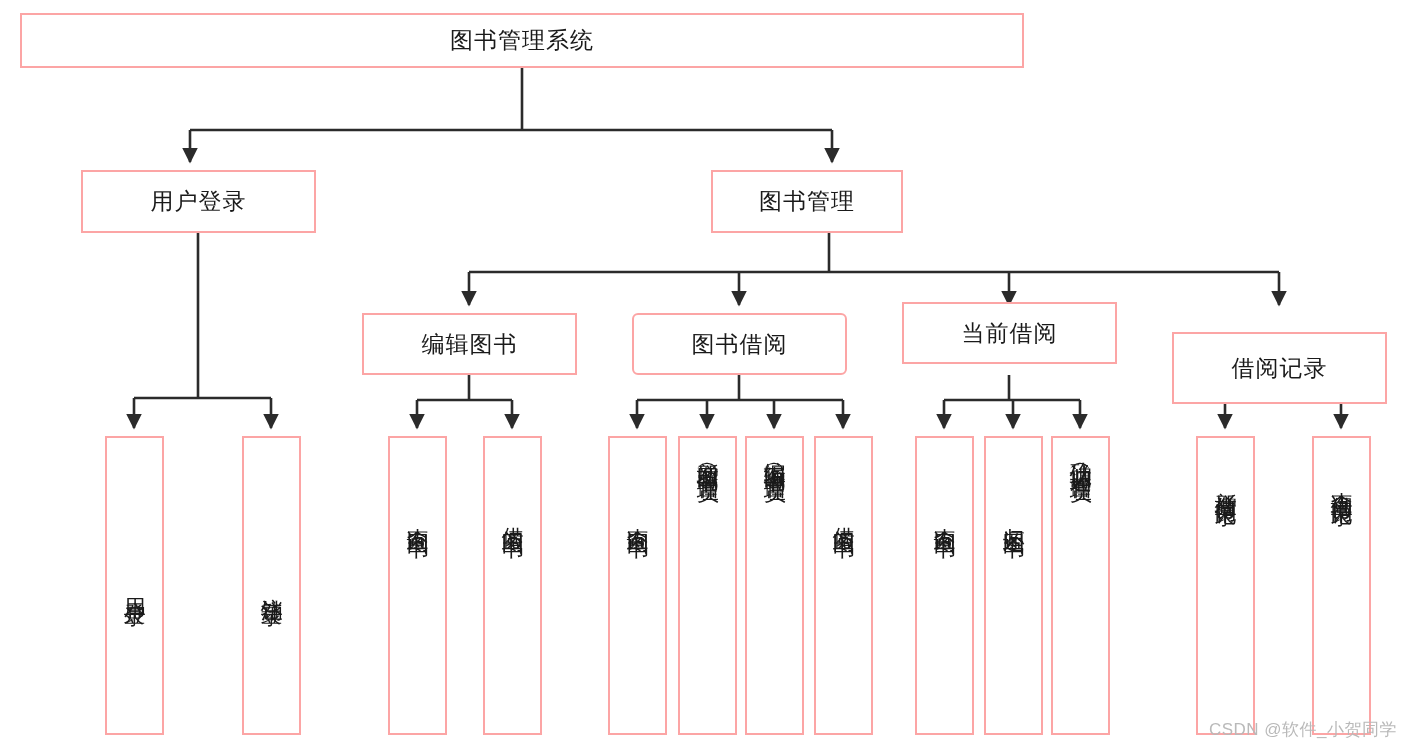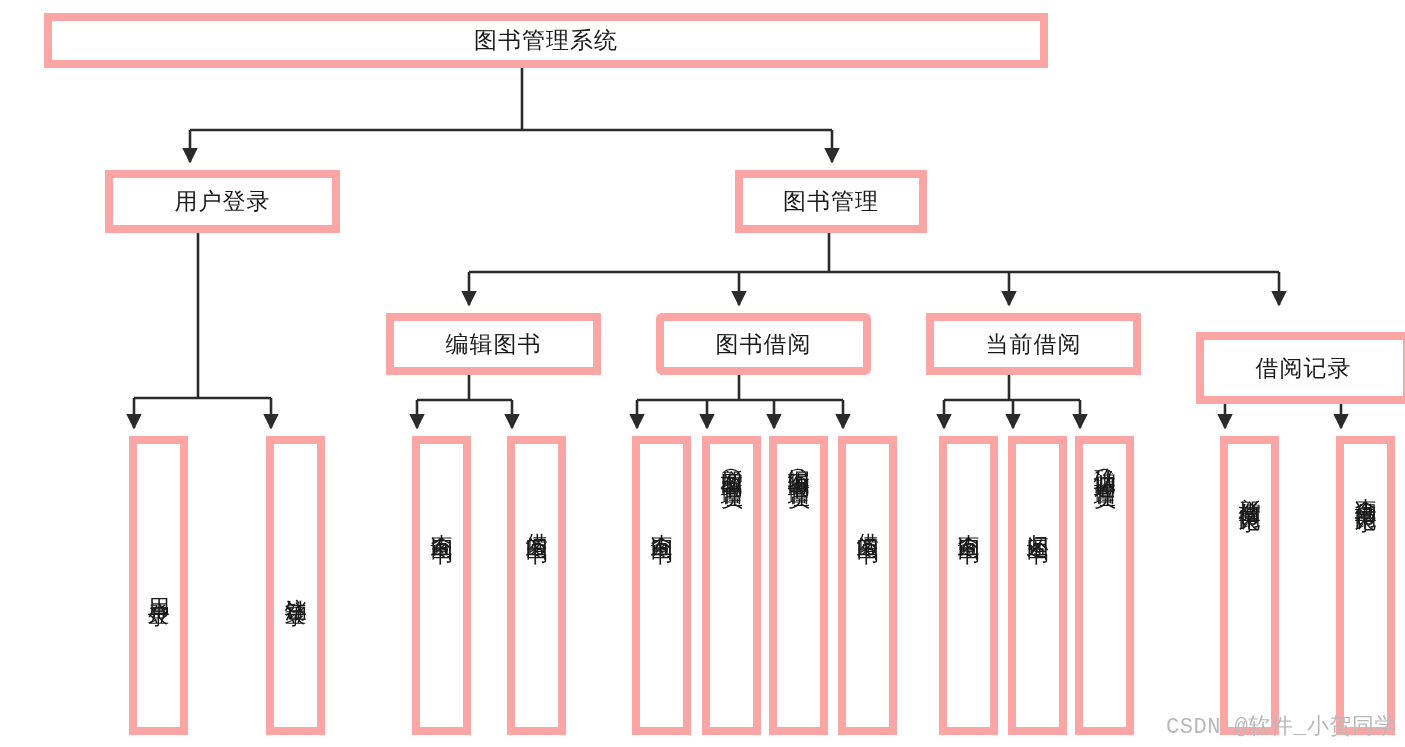--- a/index.html
+++ b/index.html
@@ -25,27 +25,26 @@
     top: 0;
     width: 1405px;
     height: 747px;
     pointer-events: none;
   }
   
   .node {
     position: absolute;
     box-sizing: border-box;
     background: #ffffff;
-    border: 8px solid #fca5a5;
+    border: 2px solid #fca5a5;
     display: flex;
     align-items: center;
     justify-content: center;
     color: #1a1a1a;
     z-index: 2;
-    margin-left: 24px;
   }
   .node.root,
   .node.lvl2,
   .node.lvl3 {
     font-size: 23px;
     letter-spacing: 1px;
     line-height: 1;
   }
   .node .label {
     display: block;
@@ -69,26 +68,26 @@
   
   .node.leaf.center-v {
     align-items: center;
     padding-top: 0;
   }
   
   #watermark {
     position: absolute;
     right: 8px;
     bottom: 6px;
-    font-size: 22px;
+    font-size: 17px;
     color: #b9b9b9;
     letter-spacing: 0.5px;
     z-index: 5;
     white-space: nowrap;
-    font-family: Liberation Mono, monospace;
+    font-family: Liberation Sans, sans-serif;
   }
 </style>
 </head>
 <body>
 
 <div id="canvas">
 
   <svg id="connectors" viewBox="0 0 1405 747" width="1405" height="747" xmlns="http://www.w3.org/2000/svg">
     <defs>
       <marker id="arrow" viewBox="0 0 10 10" refX="9" refY="5" markerWidth="6" markerHeight="6" orient="auto-start-reverse">
@@ -149,21 +148,21 @@
   <div class="node lvl2" style="left:711px; top:170px; width:192px; height:63px;">
     <span class="label">图书管理</span>
   </div>
 
   <div class="node lvl3" style="left:362px; top:313px; width:215px; height:62px;">
     <span class="label">编辑图书</span>
   </div>
   <div class="node lvl3" style="left:632px; top:313px; width:215px; height:62px;border-radius:6px;">
     <span class="label">图书借阅</span>
   </div>
-  <div class="node lvl3" style="left:902px; top:313px; width:215px; height:62px;">
+  <div class="node lvl3" style="left:902px; top:302px; width:215px; height:62px;">
     <span class="label">当前借阅</span>
   </div>
   <div class="node lvl3" style="left:1172px; top:332px; width:215px; height:72px;">
     <span class="label">借阅记录</span>
   </div>
 
   <div class="node leaf center-v" style="left:105px; top:436px; width:59px; height:299px;">
     <span class="label">用户登录</span>
   </div>
   <div class="node leaf center-v" style="left:242px; top:436px; width:59px; height:299px;">

